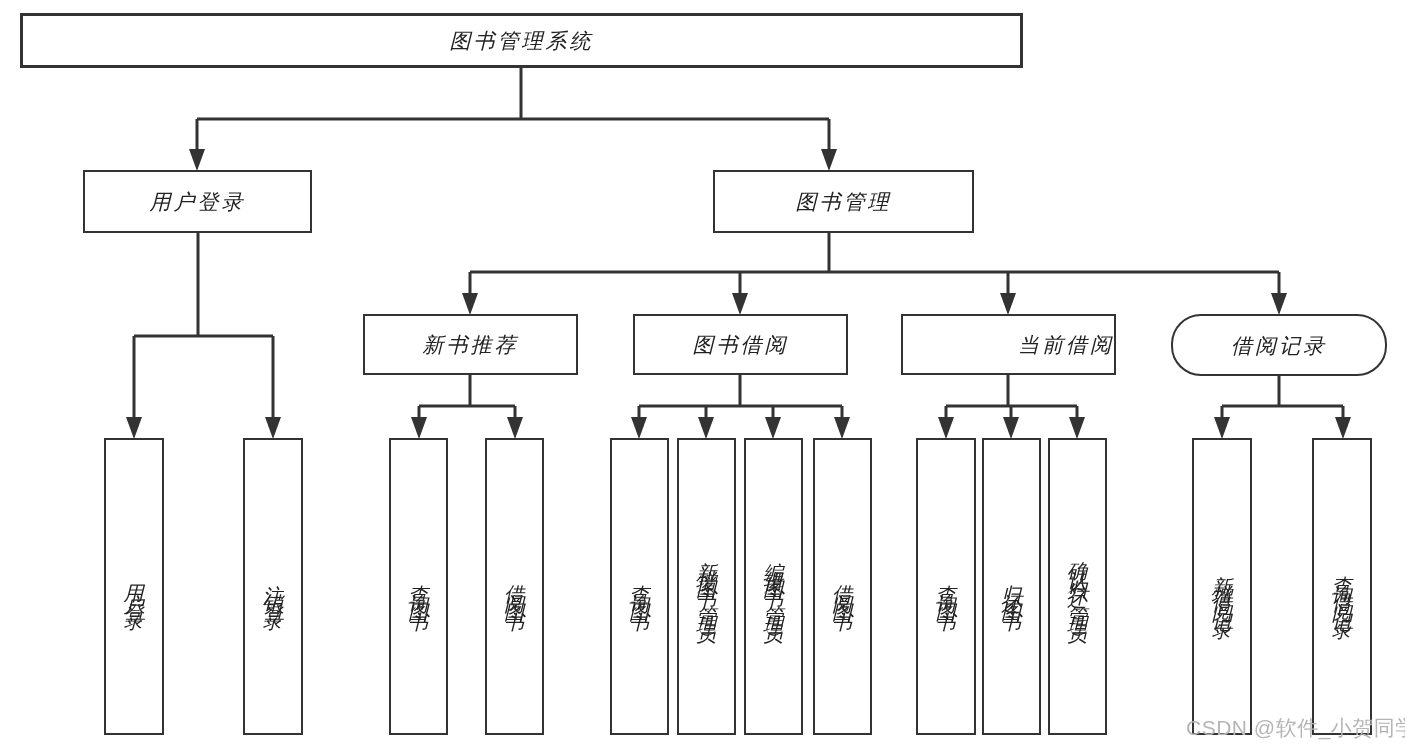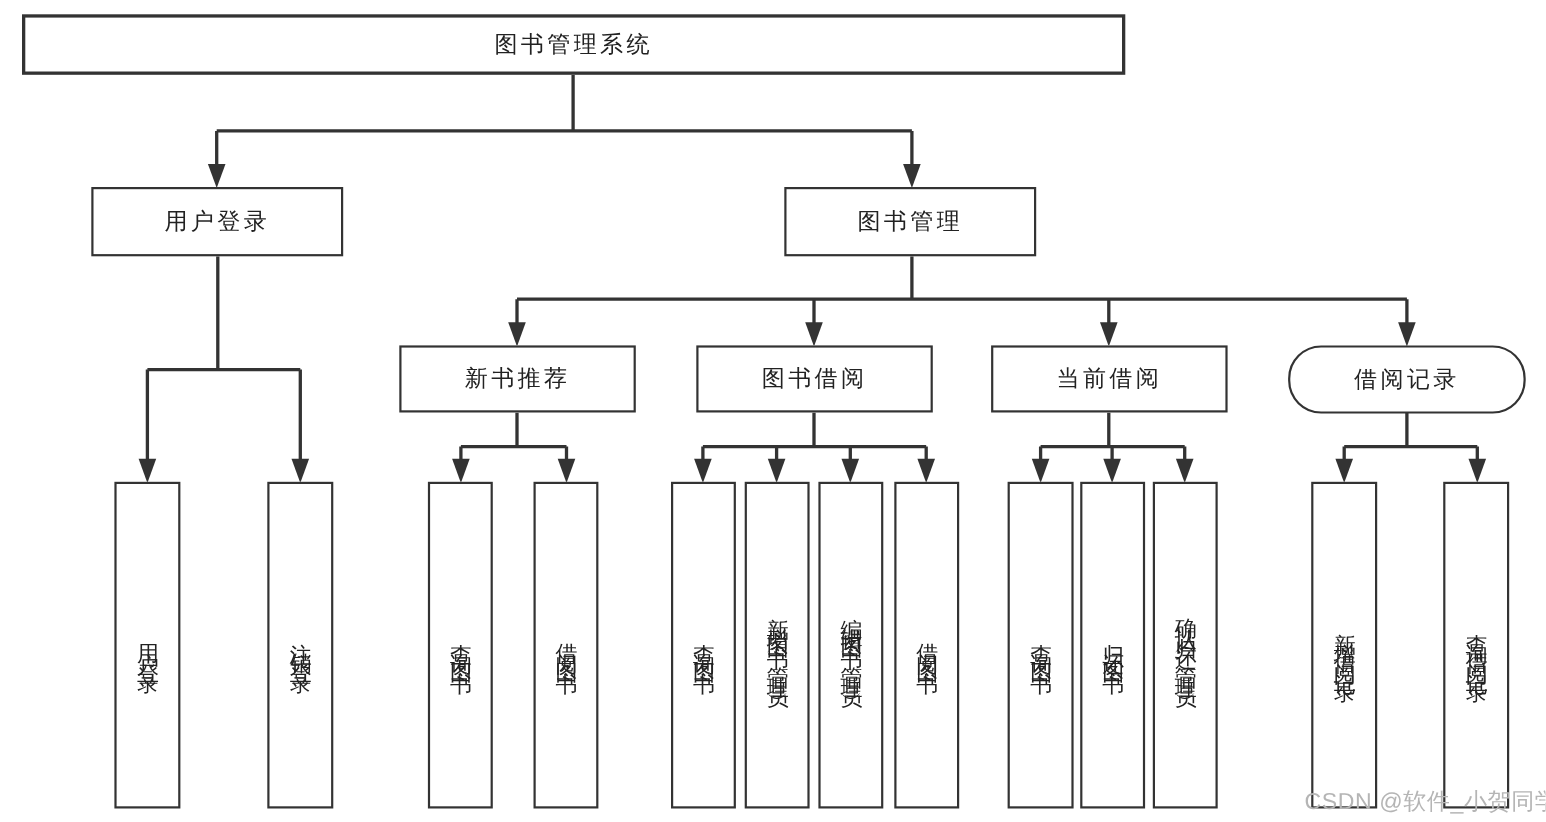--- a/index.html
+++ b/index.html
@@ -35,20 +35,21 @@
     stroke: none;
   }
   .node {
     position: absolute;
     background: var(--background);
     border: 2px solid var(--line);
     color: var(--text);
     display: flex;
     align-items: center;
     justify-content: center;
+    font-style: italic;
   }
   .node.root   { border-width: 3px; }
   .node .htext {
     font-size: 21px;
     letter-spacing: 3px;
     white-space: nowrap;
     line-height: 1;
   }
   .node .vtext {
     writing-mode: vertical-rl;
@@ -109,31 +110,31 @@
     <polygon points="1335,417 1351,417 1343,439"></polygon>
   </svg>
 
   <div class="node root" style="left:20px; top:13px; width:1003px; height:55px;">
     <span class="htext">图书管理系统</span>
   </div>
 
   <div class="node" style="left:83px; top:170px; width:229px; height:63px;">
     <span class="htext">用户登录</span>
   </div>
-  <div class="node" style="left:713px; top:170px; width:229px; height:63px;">
+  <div class="node" style="left:713px; top:170px; width:261px; height:63px;">
     <span class="htext">图书管理</span>
   </div>
 
   <div class="node" style="left:363px; top:314px; width:215px; height:61px;">
     <span class="htext">新书推荐</span>
   </div>
   <div class="node" style="left:633px; top:314px; width:215px; height:61px;">
     <span class="htext">图书借阅</span>
   </div>
-  <div class="node" style="left:901px; top:314px; width:215px; height:61px;">
+  <div class="node" style="left:901px; top:314px; width:215px; height:61px;justify-content:flex-end;">
     <span class="htext">当前借阅</span>
   </div>
   <div class="node" style="left:1171px; top:314px; width:216px; height:62px;border-radius:30px;">
     <span class="htext">借阅记录</span>
   </div>
 
   <div class="node" style="left:104px; top:438px; width:60px; height:297px;">
     <span class="vtext">用户登录</span>
   </div>
   <div class="node" style="left:243px; top:438px; width:60px; height:297px;">

